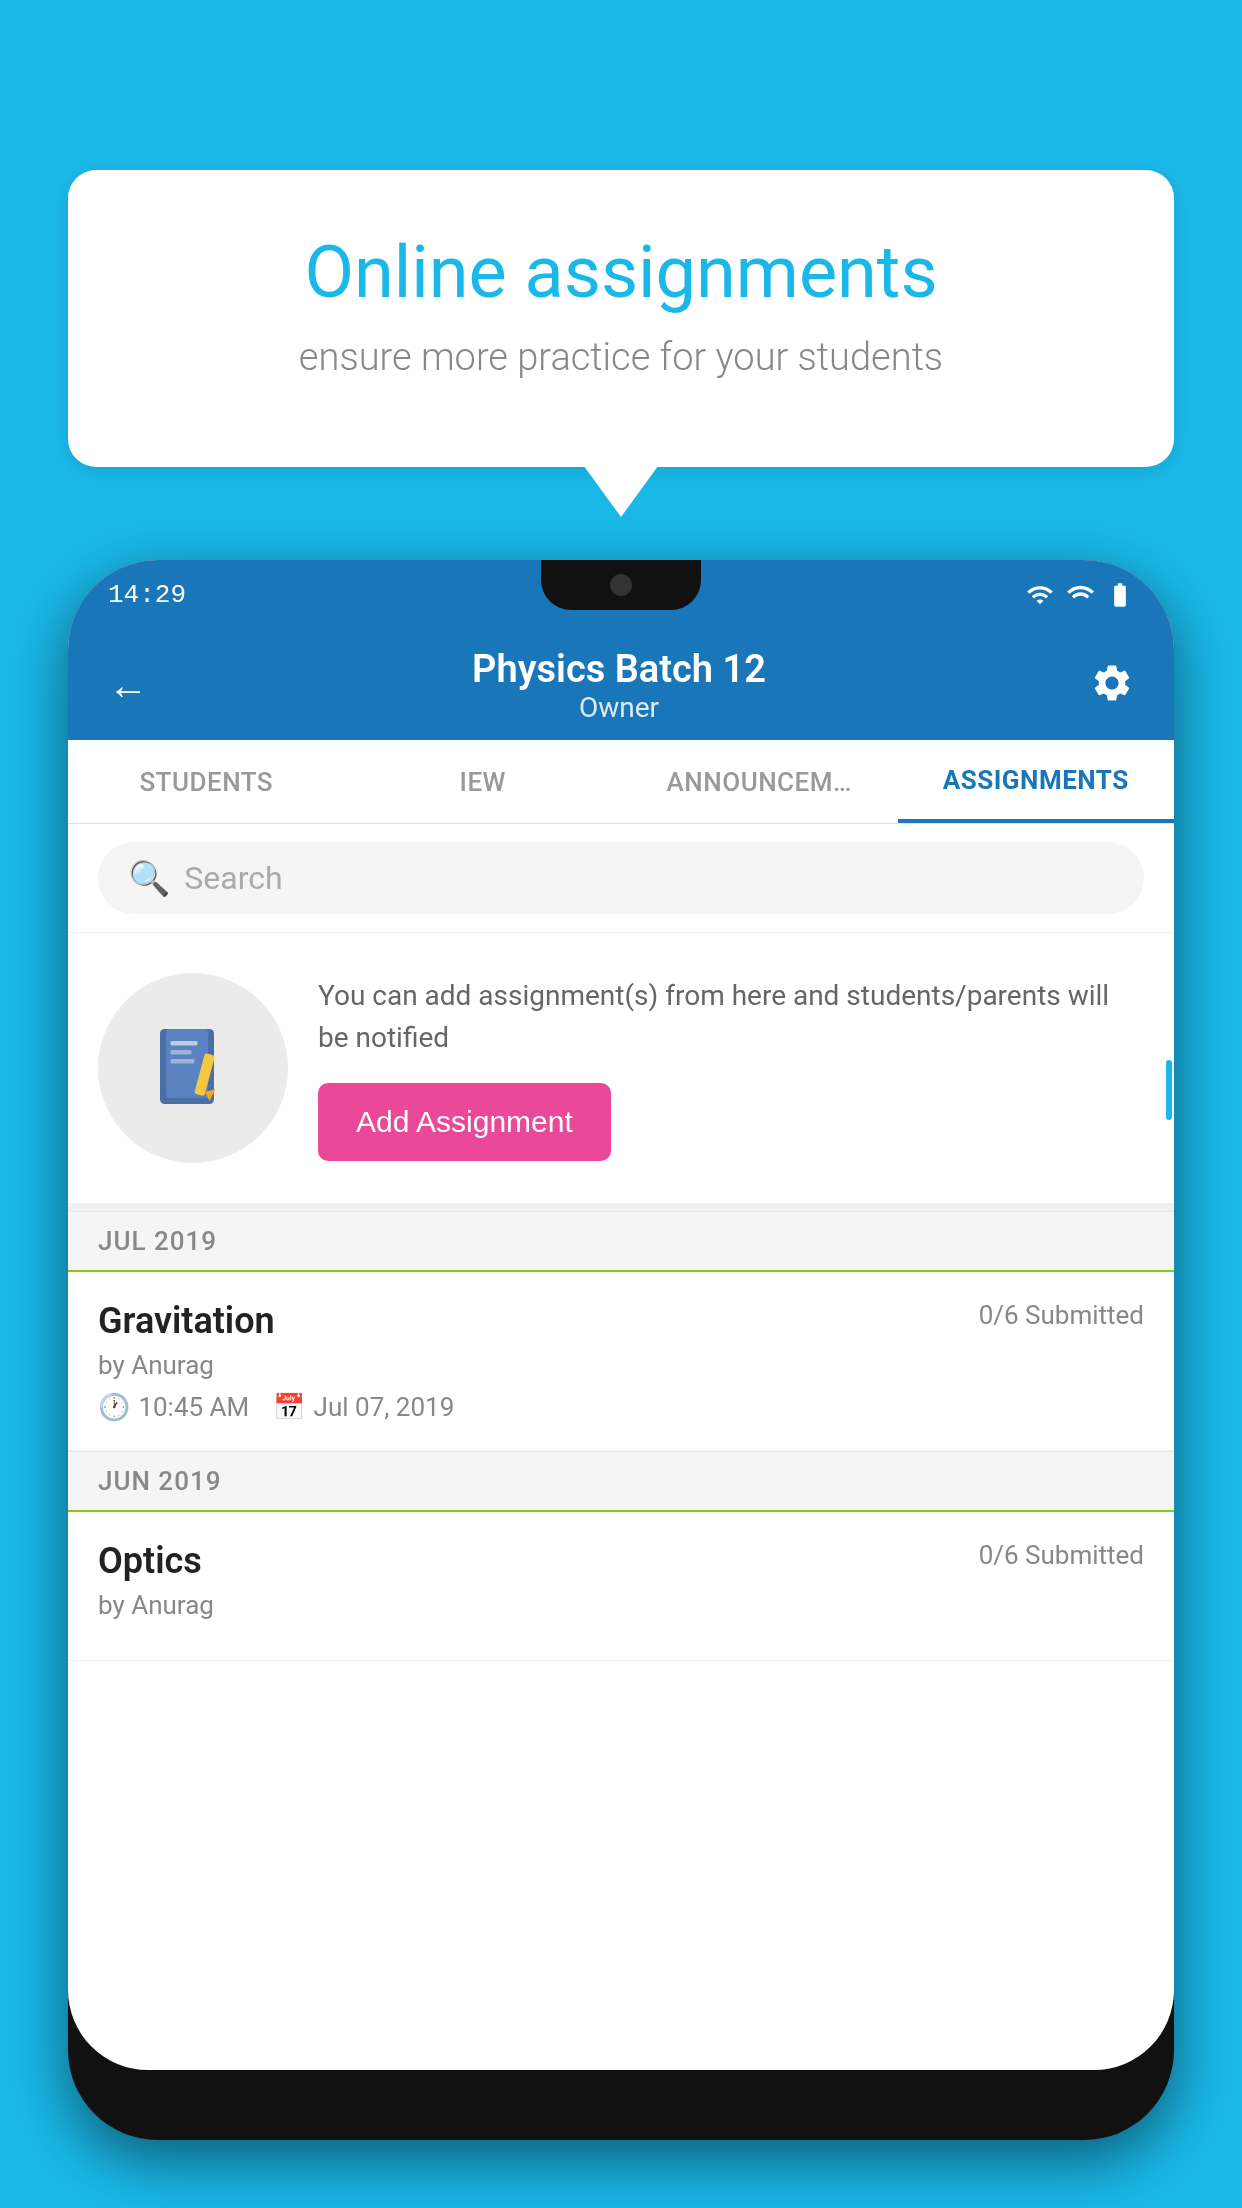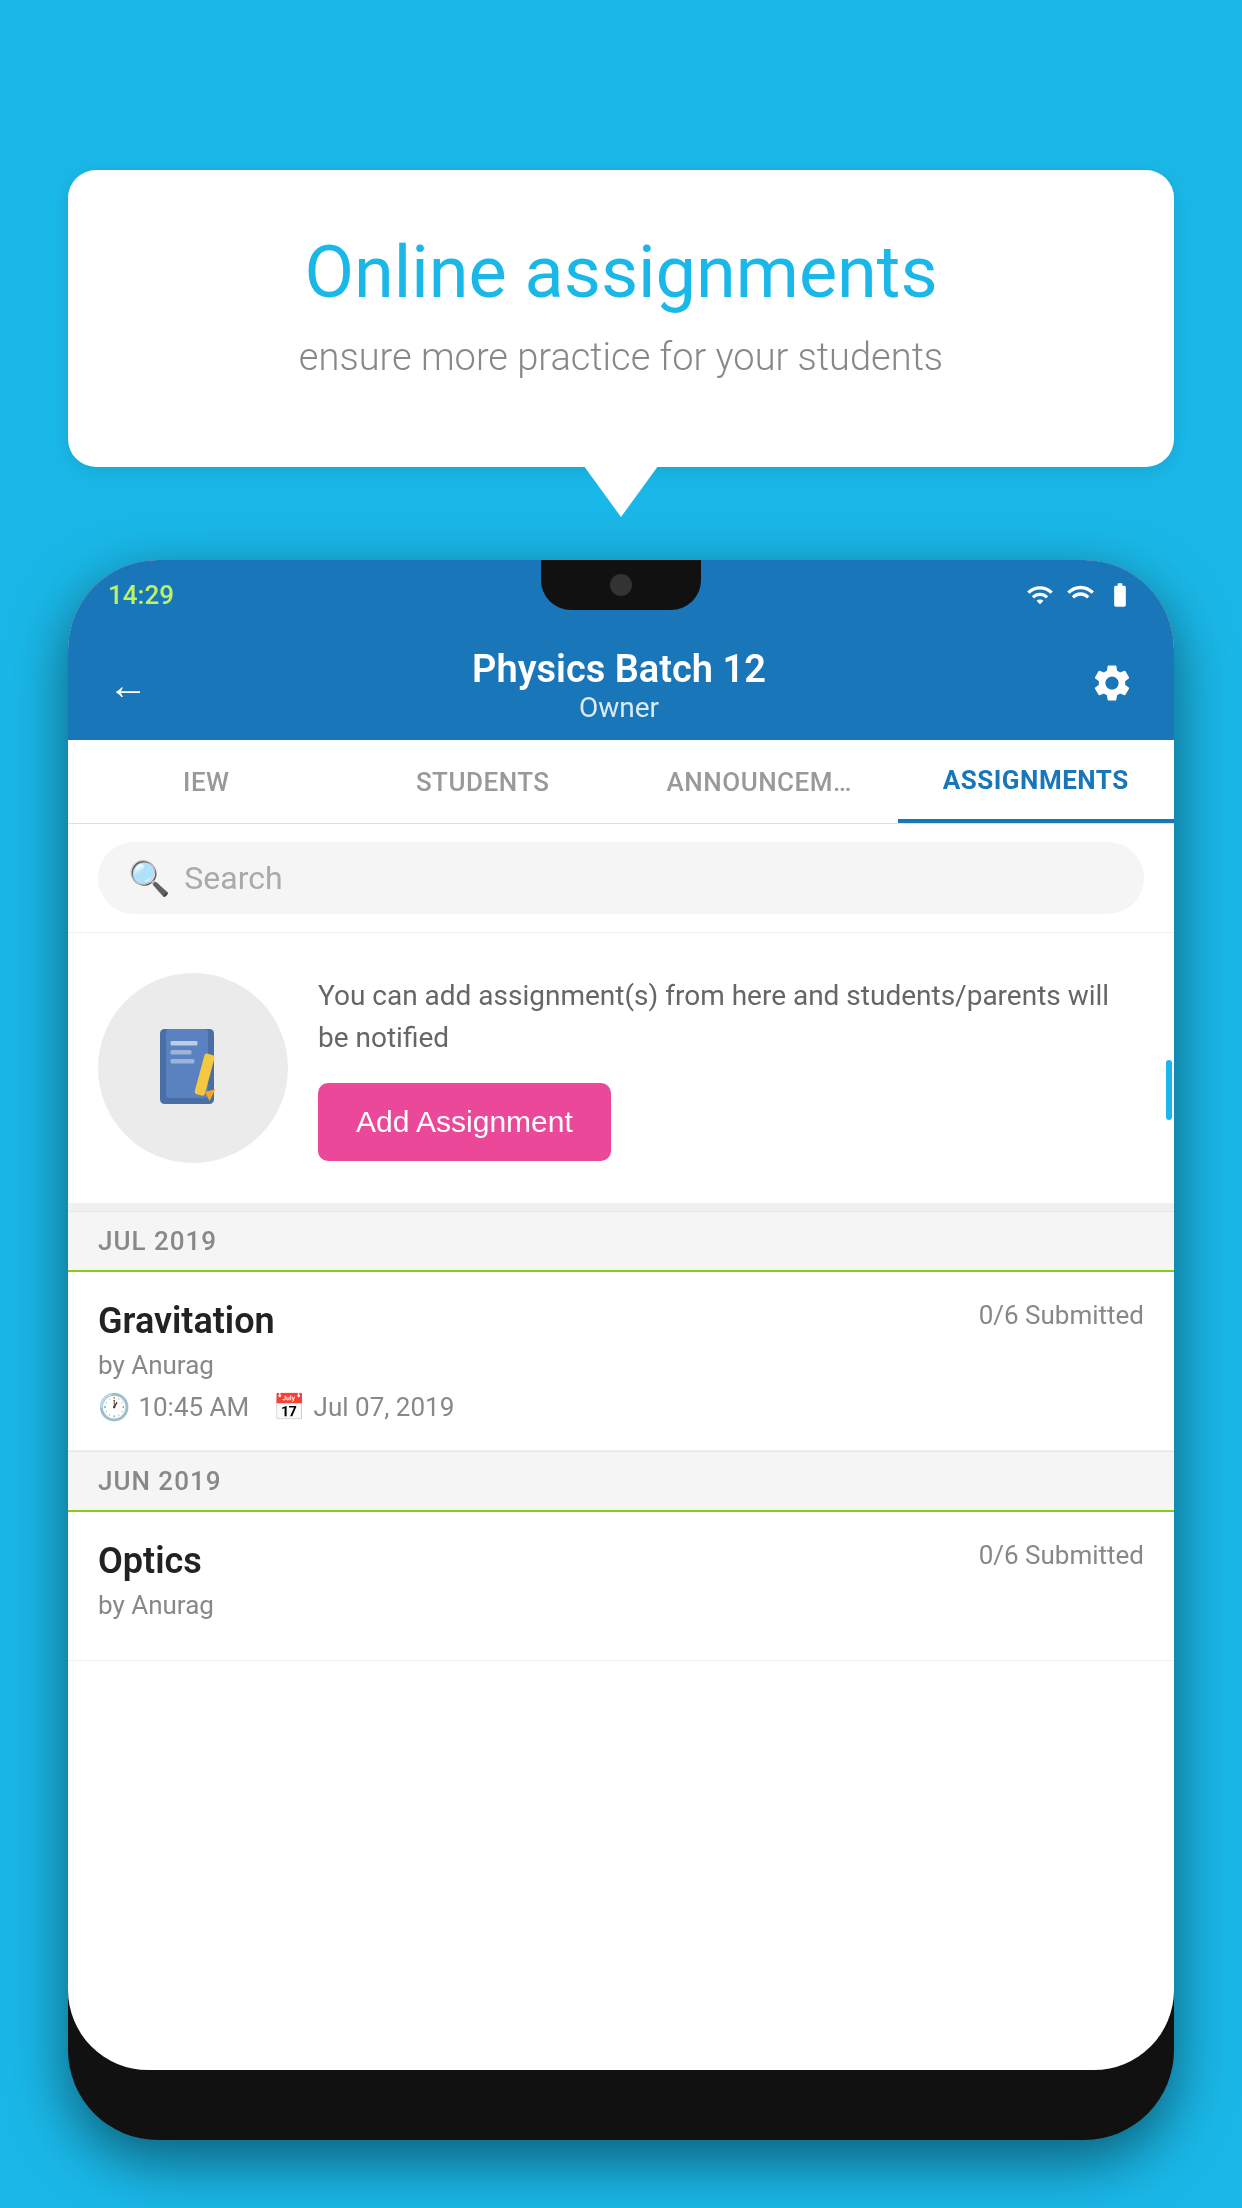--- a/index.html
+++ b/index.html
@@ -66,23 +66,24 @@
     .phone-top-bar {
       background: #1976b8;
       height: 70px;
       display: flex;
       align-items: center;
       justify-content: space-between;
       padding: 0 40px;
       position: relative;
     }
     .status-time {
-      color: #bef264;
+      color: #ffffff;
       font-size: 26px;
       font-weight: 500;
+      font-family: Liberation Mono, monospace;
     }
     .status-icons {
       display: flex;
       align-items: center;
       gap: 12px;
     }
     .status-icons svg {
       width: 28px;
       height: 28px;
       fill: white;
@@ -342,22 +343,22 @@
         <div class="header-subtitle">Owner</div>
       </div>
       <span class="settings-btn">
         <svg width="44" height="44" viewBox="0 0 24 24" fill="white">
           <path d="M19.14 12.94c.04-.3.06-.61.06-.94s-.02-.64-.07-.94l2.03-1.58c.18-.14.23-.41.12-.61l-1.92-3.32c-.12-.22-.37-.29-.59-.22l-2.39.96c-.5-.38-1.03-.7-1.62-.94l-.36-2.54c-.04-.24-.24-.41-.48-.41h-3.84c-.24 0-.43.17-.47.41l-.36 2.54c-.59.24-1.13.57-1.62.94l-2.39-.96c-.22-.08-.47 0-.59.22L2.74 8.87c-.12.21-.08.47.12.61l2.03 1.58c-.05.3-.09.63-.09.94s.02.64.07.94l-2.03 1.58c-.18.14-.23.41-.12.61l1.92 3.32c.12.22.37.29.59.22l2.39-.96c.5.38 1.03.7 1.62.94l.36 2.54c.05.24.24.41.48.41h3.84c.24 0 .44-.17.47-.41l.36-2.54c.59-.24 1.13-.56 1.62-.94l2.39.96c.22.08.47 0 .59-.22l1.92-3.32c.12-.22.07-.47-.12-.61l-2.01-1.58zM12 15.6c-1.98 0-3.6-1.62-3.6-3.6s1.62-3.6 3.6-3.6 3.6 1.62 3.6 3.6-1.62 3.6-3.6 3.6z"></path>
         </svg>
       </span>
     </div>
 
     <div class="tab-bar">
+      <div class="tab-item">STUDENTS</div>
       <div class="tab-item">IEW</div>
-      <div class="tab-item">STUDENTS</div>
       <div class="tab-item">ANNOUNCEM…</div>
       <div class="tab-item active">ASSIGNMENTS</div>
     </div>
 
     <div class="search-bar">
       <div class="search-input-wrap">
         <span class="search-icon">🔍</span>
         <span class="search-text">Search</span>
       </div>
     </div>

